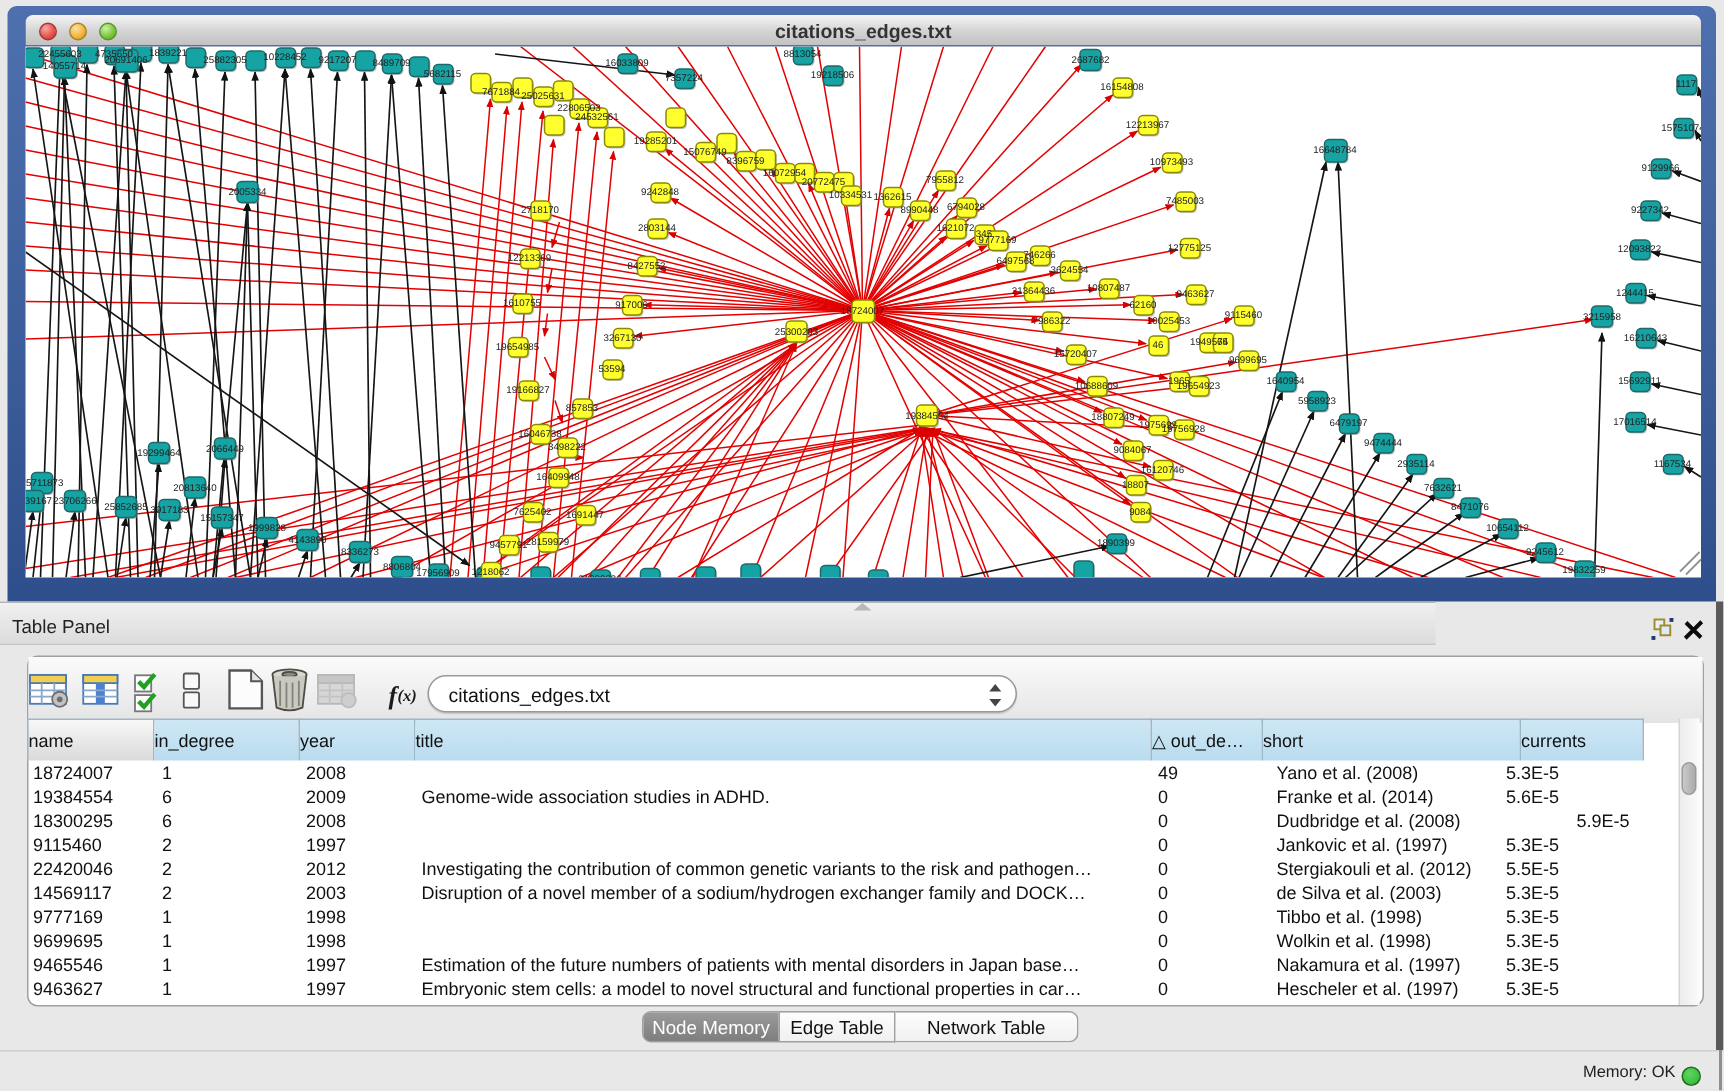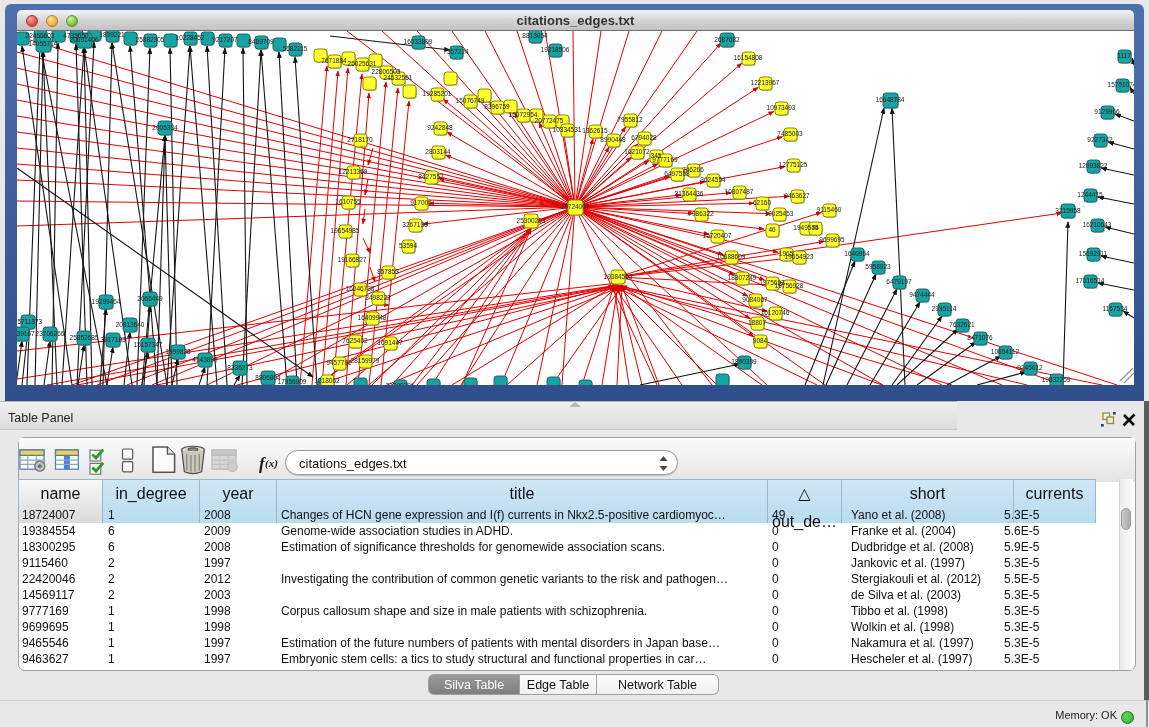--- a/index.html
+++ b/index.html
@@ -13,23 +13,23 @@
 #canvas{left:12px;top:27px;width:1117px;height:354px;background:#fff;overflow:hidden}
 
 #tpbar{left:0;top:401px;width:957px;height:29px;background:linear-gradient(#f0f0f0,#dcdcdc);
  border-top:1px solid #b5b5b5;border-bottom:1px solid #c6c6c6}
 #tpbar .t{position:absolute;left:8px;top:9px;font-size:12.5px;color:#222}
 #box{left:18px;top:437px;width:1118px;height:234px;background:#fff;border:1px solid #a0a0a0;border-radius:7px}
 #toolbar{left:19px;top:438px;width:1116px;height:44px;background:linear-gradient(#fbfbfb,#e4e4e4)}
 #combo{left:285px;top:450px;width:393px;height:25px;background:#fff;border:1px solid #999;border-radius:13px;
  box-shadow:0 1px 1px rgba(0,0,0,.15)}
 #combo .t{position:absolute;left:13px;top:5px;font-size:13px;color:#111}
-.hcell{position:absolute;top:479px;height:44px;background:linear-gradient(#cfe7f5,#b8dcef);
- border-right:1px solid #9fb6c4;border-top:1px solid #9fb6c4;font-size:16px;color:#111;
- text-align:center;line-height:28px}
+.hcell{position:absolute;top:479px;height:28px;background:linear-gradient(#cfe7f5,#b8dcef);
+ border-right:1px solid #9fb6c4;border-top:1px solid #9fb6c4;font-size:12px;color:#111;
+ line-height:28px}
 .row{position:absolute;left:19px;width:1080px;height:16px;font-size:12px;color:#111}
 .row span{position:absolute;top:1px;white-space:nowrap}
 .tab{position:absolute;top:674px;height:21px;font-size:12.5px;color:#111;text-align:center;
  line-height:21px;background:linear-gradient(#fdfdfd,#f0f0f0);border:1px solid #a0a0a0}
 #status{position:absolute;right:32px;top:709px;font-size:11px;color:#222}
 </style></head><body>
 <div class="abs" id="win">
   <div class="abs" id="tbar">
     <div class="tl" style="left:9px;background:radial-gradient(circle at 35% 30%,#f7a9a5,#e9564d 55%,#b8342c);border:1px solid #a03a33"></div>
     <div class="tl" style="left:29px;background:radial-gradient(circle at 35% 30%,#fbe0a6,#f4b83e 55%,#c98a22);border:1px solid #ad8123"></div>
@@ -785,42 +785,40 @@
 <div class="hcell" style="left:103px;width:97px">in_degree</div>
 <div class="hcell" style="left:200px;width:77px">year</div>
 <div class="hcell" style="left:277px;width:491px">title</div>
 <div class="hcell" style="left:768px;width:74px">△ out_de…</div>
 <div class="hcell" style="left:842px;width:172px">short</div>
 <div class="hcell" style="left:1014px;width:82px">currents</div>
 <div class="row" style="top:507px">
     <span style="left:3px">18724007</span>
     <span style="left:89px">1</span>
     <span style="left:185px">2008</span>
-    <span style="left:262px">Changes of HCN gene expression and I(f) currents in Nkx2.5-positive cardiomyoc…</span>
     <span style="left:753px">49</span>
     <span style="left:832px">Yano et al. (2008)</span>
     <span style="left:985px">5.3E-5</span>
   </div>
 <div class="row" style="top:523px">
     <span style="left:3px">19384554</span>
     <span style="left:89px">6</span>
     <span style="left:185px">2009</span>
     <span style="left:262px">Genome-wide association studies in ADHD.</span>
     <span style="left:753px">0</span>
-    <span style="left:832px">Franke et al. (2004)</span>
+    <span style="left:832px">Franke et al. (2014)</span>
     <span style="left:985px">5.6E-5</span>
   </div>
 <div class="row" style="top:539px">
     <span style="left:3px">18300295</span>
     <span style="left:89px">6</span>
     <span style="left:185px">2008</span>
-    <span style="left:262px">Estimation of significance thresholds for genomewide association scans.</span>
     <span style="left:753px">0</span>
     <span style="left:832px">Dudbridge et al. (2008)</span>
-    <span style="left:985px">5.9E-5</span>
+    <span style="left:1032px">5.9E-5</span>
   </div>
 <div class="row" style="top:555px">
     <span style="left:3px">9115460</span>
     <span style="left:89px">2</span>
     <span style="left:185px">1997</span>
     <span style="left:753px">0</span>
     <span style="left:832px">Jankovic et al. (1997)</span>
     <span style="left:985px">5.3E-5</span>
   </div>
 <div class="row" style="top:571px">
@@ -829,29 +827,29 @@
     <span style="left:185px">2012</span>
     <span style="left:262px">Investigating the contribution of common genetic variants to the risk and pathogen…</span>
     <span style="left:753px">0</span>
     <span style="left:832px">Stergiakouli et al. (2012)</span>
     <span style="left:985px">5.5E-5</span>
   </div>
 <div class="row" style="top:587px">
     <span style="left:3px">14569117</span>
     <span style="left:89px">2</span>
     <span style="left:185px">2003</span>
+    <span style="left:262px">Disruption of a novel member of a sodium/hydrogen exchanger family and DOCK…</span>
     <span style="left:753px">0</span>
     <span style="left:832px">de Silva et al. (2003)</span>
     <span style="left:985px">5.3E-5</span>
   </div>
 <div class="row" style="top:603px">
     <span style="left:3px">9777169</span>
     <span style="left:89px">1</span>
     <span style="left:185px">1998</span>
-    <span style="left:262px">Corpus callosum shape and size in male patients with schizophrenia.</span>
     <span style="left:753px">0</span>
     <span style="left:832px">Tibbo et al. (1998)</span>
     <span style="left:985px">5.3E-5</span>
   </div>
 <div class="row" style="top:619px">
     <span style="left:3px">9699695</span>
     <span style="left:89px">1</span>
     <span style="left:185px">1998</span>
     <span style="left:753px">0</span>
     <span style="left:832px">Wolkin et al. (1998)</span>
@@ -863,26 +861,26 @@
     <span style="left:185px">1997</span>
     <span style="left:262px">Estimation of the future numbers of patients with mental disorders in Japan base…</span>
     <span style="left:753px">0</span>
     <span style="left:832px">Nakamura et al. (1997)</span>
     <span style="left:985px">5.3E-5</span>
   </div>
 <div class="row" style="top:651px">
     <span style="left:3px">9463627</span>
     <span style="left:89px">1</span>
     <span style="left:185px">1997</span>
-    <span style="left:262px">Embryonic stem cells: a tics to study structural and functional properties in car…</span>
+    <span style="left:262px">Embryonic stem cells: a model to novel structural and functional properties in car…</span>
     <span style="left:753px">0</span>
     <span style="left:832px">Hescheler et al. (1997)</span>
     <span style="left:985px">5.3E-5</span>
   </div>
 <div class="abs" style="left:1119px;top:479px;width:14px;height:191px;background:linear-gradient(to right,#ececec,#fbfbfb);border-left:1px solid #d5d5d5"></div>
 <div class="abs" style="left:1121px;top:508px;width:10px;height:22px;border-radius:5px;background:linear-gradient(to right,#c9c9c9,#ababab);border:1px solid #9a9a9a"></div>
-<div class="tab" style="left:428px;width:92px;background:linear-gradient(#9a9a9a,#7e7e7e);color:#fff;border-radius:6px 0 0 6px">Silva Table</div>
+<div class="tab" style="left:428px;width:92px;background:linear-gradient(#9a9a9a,#7e7e7e);color:#fff;border-radius:6px 0 0 6px">Node Memory</div>
 <div class="tab" style="left:520px;width:77px;border-left:none">Edge Table</div>
 <div class="tab" style="left:597px;width:122px;border-left:none;border-radius:0 6px 6px 0">Network Table</div>
 <div class="abs" style="left:0;top:700px;width:1149px;height:1px;background:#cfcfcf"></div>
 <div id="status">Memory: OK</div>
 <div class="abs" style="left:1121px;top:711px;width:13px;height:13px;border-radius:50%;background:radial-gradient(circle at 38% 32%,#5fd45f,#2eb437);border:1px solid #1d6e1d"></div>
 <div class="abs" style="left:1144px;top:401px;width:5px;height:299px;background:#5a5a5a"></div>
 <div class="abs" style="left:1146px;top:700px;width:2px;height:27px;background:#8f8f8f"></div>
 </body></html>

